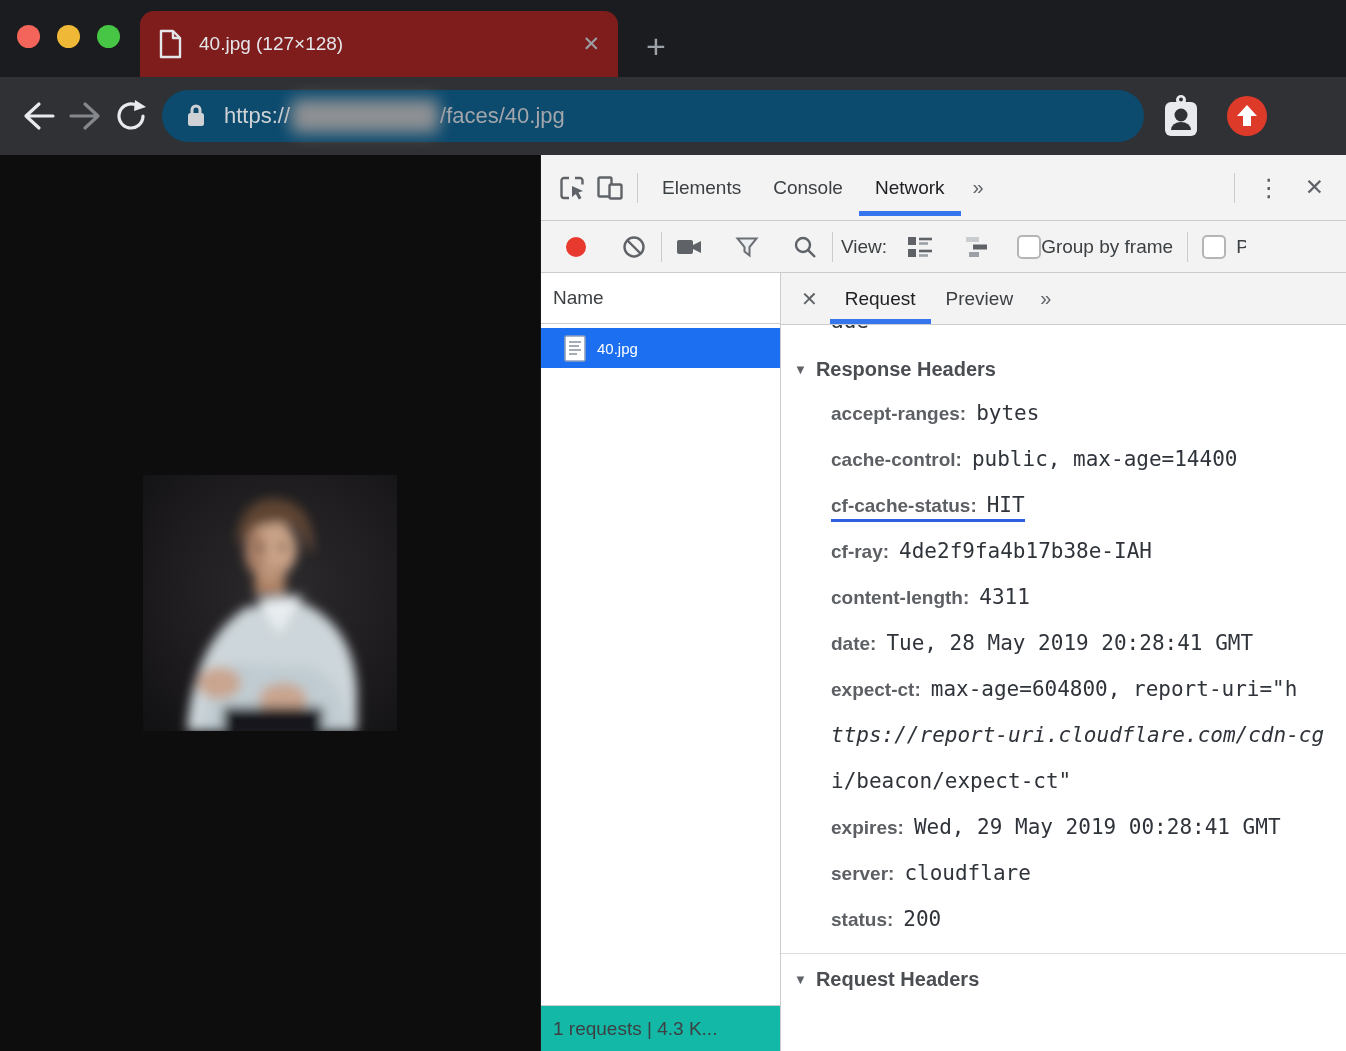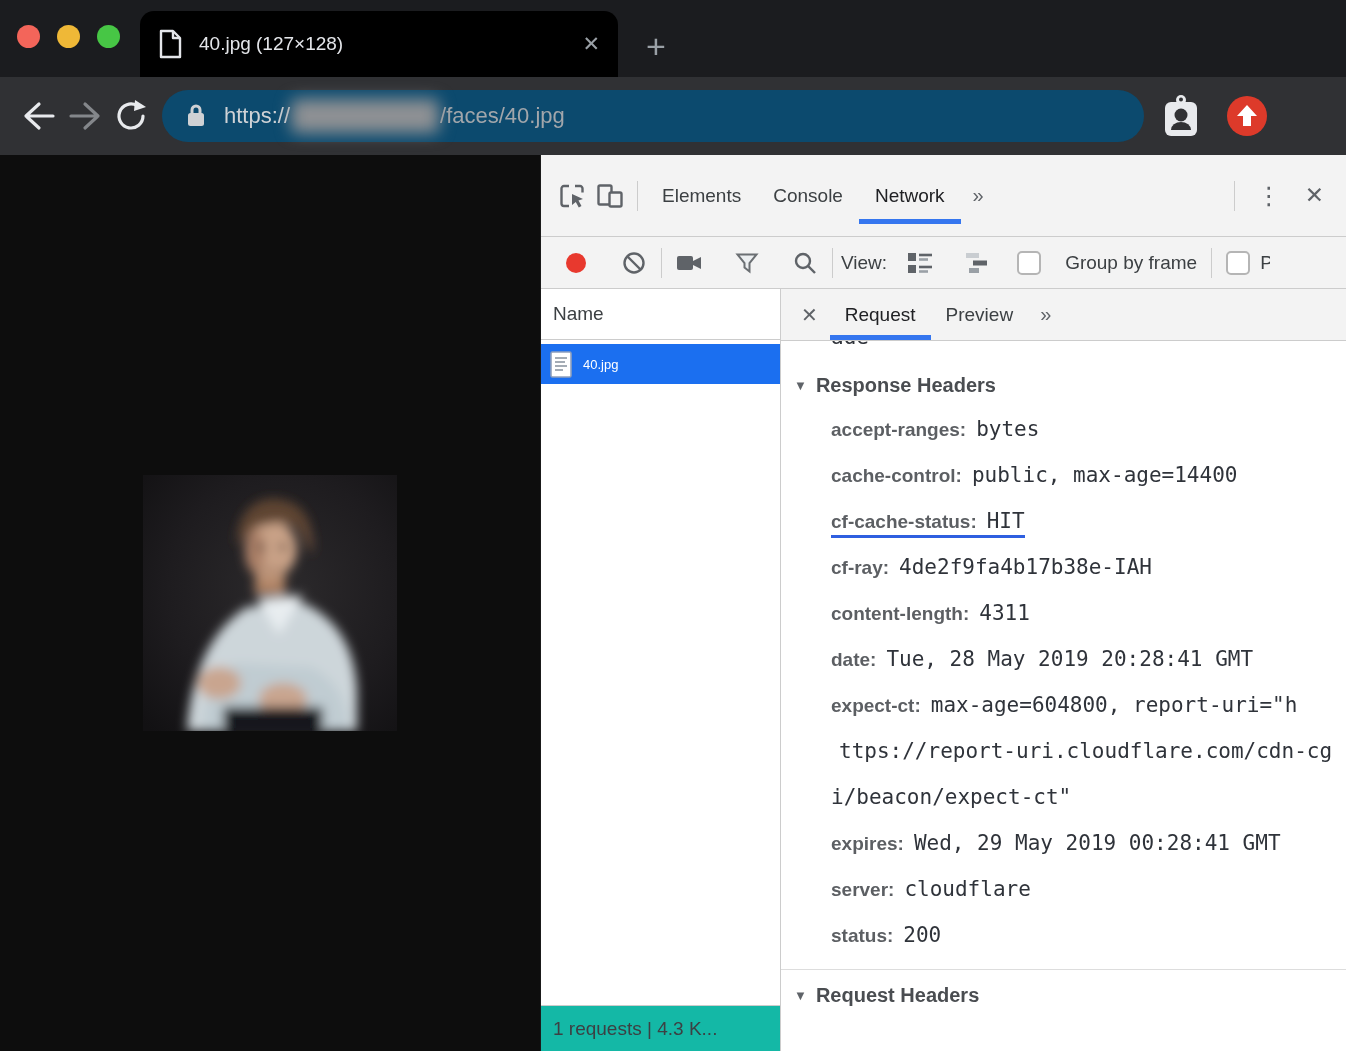--- a/index.html
+++ b/index.html
@@ -4,62 +4,62 @@
 <style>
   html,body{margin:0;padding:0;background:#fff;}
   body{width:1346px;height:1051px;overflow:hidden;font-family:"Liberation Sans",sans-serif;-webkit-font-smoothing:antialiased;}
   .window{width:1346px;height:1051px;display:flex;flex-direction:column;}
 
   
   .tabstrip{height:77px;background:#1b1c1f;display:flex;align-items:flex-end;flex:none;}
   .traffic{display:flex;gap:17px;padding-left:17px;align-self:center;margin-bottom:4px;}
   .light{width:23px;height:23px;border-radius:50%;}
   .light.red{background:#f3655a;}.light.yellow{background:#efb837;}.light.green{background:#47c645;}
-  .tab{margin-left:20px;width:478px;height:66px;background:#000000;border-radius:14px 14px 0 0;display:flex;align-items:center;padding:0 18px;box-sizing:border-box;}
+  .tab{margin-left:20px;width:478px;height:66px;background:#7f1d1d;border-radius:14px 14px 0 0;display:flex;align-items:center;padding:0 18px;box-sizing:border-box;}
   .tab-title{flex:1;color:#e4e6ea;font-size:19px;padding-left:16px;white-space:nowrap;overflow:hidden;}
   .tab-close{color:#9aa0a6;font-size:21px;cursor:default;}
   .newtab{color:#9aa0a6;font-size:34px;font-weight:300;margin:0 0 14px 28px;line-height:1;}
   .toolbar{height:78px;background:#303134;display:flex;align-items:center;padding:0 16px;flex:none;}
   .navbtn{width:46px;height:46px;display:flex;align-items:center;justify-content:center;flex:none;}
   .urlpill{margin-left:8px;height:52px;width:982px;background:#0c4a6e;border-radius:26px;display:flex;align-items:center;padding:0 22px;box-sizing:border-box;flex:none;}
   .url-scheme{color:#cfd2d6;font-size:22px;margin-left:16px;white-space:pre;}
   .url-redacted{width:148px;height:34px;background:#8f9194;border-radius:6px;filter:blur(8px);margin:0 1px;flex:none;}
   .url-path{color:#a2a6ab;font-size:22px;white-space:pre;}
   .chrome-right{display:flex;align-items:center;margin-left:18px;gap:26px;}
 
   
   .main{flex:1;display:flex;min-height:0;background:#0d0d0d;}
   .page{width:540px;flex:none;display:flex;align-items:center;justify-content:center;background:#0d0d0d;}
   .photo{width:254px;height:256px;background:#1c1b1d;overflow:hidden;}
 
   
   .devtools{flex:1;background:#fff;display:flex;flex-direction:column;min-width:0;border-left:1px solid #1a1a1a;}
-  .dt-tabbar{height:57px;background:#f3f3f3;border-bottom:1px solid #ccc;display:flex;align-items:stretch;flex:none;padding:12px 12px;}
+  .dt-tabbar{height:57px;background:#f3f3f3;border-bottom:1px solid #ccc;display:flex;align-items:stretch;flex:none;padding:4px 12px;}
   .dt-iconbtn{align-self:center;display:flex;align-items:center;justify-content:center;width:38px;height:38px;}
   .vsep{width:1px;background:#ccc;align-self:center;height:30px;margin:0 8px;flex:none;}
   .dt-tabs{display:flex;align-items:stretch;}
   .dt-tab{display:flex;align-items:center;padding:0 16px;font-size:19px;color:#3c4043;}
   .dt-tab.selected{color:#202124;box-shadow:inset 0 -5px 0 #3576ef;}
   .dt-more{display:flex;align-items:center;font-size:20px;color:#5f6368;padding:0 12px;}
   .dt-right{margin-left:auto;display:flex;align-items:center;}
   .dt-menu{font-size:24px;color:#5f6368;padding:0 14px;line-height:1;}
   .dt-close{font-size:23px;color:#5f6368;padding:0 10px;}
 
   .net-toolbar{height:51px;background:#f3f3f3;border-bottom:1px solid #ccc;display:flex;align-items:center;padding:0 16px;flex:none;font-size:19px;color:#3c4043;white-space:nowrap;overflow:hidden;}
   .nt-gap{width:20px;flex:none;}
   .checkbox{width:20px;height:20px;background:#fff;border:2px solid #b5b5b5;border-radius:5px;flex:none;}
-  .nt-label{margin-left:24px;}
+  .nt-label{margin-left:0;}
   .view-label{margin-right:14px;}
   .edge-clip{width:10px;overflow:hidden;flex:none;margin-left:10px;}
 
   .dt-body{flex:1;display:flex;min-height:0;}
   .name-panel{width:239px;flex:none;border-right:1px solid #ccc;display:flex;flex-direction:column;background:#fff;}
   .name-header{height:51px;flex:none;border-bottom:1px solid #ccc;display:flex;align-items:center;padding:0 12px;font-size:19px;color:#3c4043;background:#fff;box-sizing:border-box;}
   .file-list{flex:1;padding-top:4px;}
-  .file-row{height:40px;display:flex;align-items:center;gap:11px;padding:0 9px;font-size:13px;}
+  .file-row{height:40px;display:flex;align-items:center;gap:11px;padding:0 23px;font-size:15px;}
   .file-row.selected{background:#1b6ff0;color:#fff;}
   .name-status{height:45px;flex:none;border-top:1px solid #ccc;background:#14b8a6;display:flex;align-items:center;padding:0 12px;font-size:19px;color:#3c4043;white-space:nowrap;overflow:hidden;}
 
   .detail-panel{flex:1;display:flex;flex-direction:column;min-width:0;}
   .detail-tabbar{height:51px;flex:none;background:#f3f3f3;border-bottom:1px solid #ccc;display:flex;align-items:stretch;padding:0 8px;font-size:19px;color:#3c4043;}
   .detail-close{align-self:center;color:#5f6368;font-size:20px;padding:0 12px;}
   .detail-tab{display:flex;align-items:center;padding:0 15px;}
   .detail-tab.selected{color:#202124;box-shadow:inset 0 -5px 0 #3576ef;}
   .detail-more{display:flex;align-items:center;color:#5f6368;font-size:20px;padding:0 12px;}
 
@@ -315,21 +315,21 @@
               <span>Response Headers</span>
             </div>
             <div class="hdr-rows" id="response-rows">
                 <div class="hdr-line"><span class="hdr-pair"><span class="hdr-name">accept-ranges:</span><span class="hdr-val">bytes</span></span></div>
                 <div class="hdr-line"><span class="hdr-pair"><span class="hdr-name">cache-control:</span><span class="hdr-val">public, max-age=14400</span></span></div>
                 <div class="hdr-line"><span class="hdr-pair underlined"><span class="hdr-name">cf-cache-status:</span><span class="hdr-val">HIT</span></span></div>
                 <div class="hdr-line"><span class="hdr-pair"><span class="hdr-name">cf-ray:</span><span class="hdr-val">4de2f9fa4b17b38e-IAH</span></span></div>
                 <div class="hdr-line"><span class="hdr-pair"><span class="hdr-name">content-length:</span><span class="hdr-val">4311</span></span></div>
                 <div class="hdr-line"><span class="hdr-pair"><span class="hdr-name">date:</span><span class="hdr-val">Tue, 28 May 2019 20:28:41 GMT</span></span></div>
                 <div class="hdr-line"><span class="hdr-pair"><span class="hdr-name">expect-ct:</span><span class="hdr-val">max-age=604800, report-uri="h</span></span></div>
-                <div class="hdr-line"><span class="hdr-val" style="margin-left: 8px;">ttps://report-uri.cloudflare.com/cdn-cg</span></div>
+                <div class="hdr-line"><span class="hdr-val" style="margin-left: 0px; font-style: italic;">ttps://report-uri.cloudflare.com/cdn-cg</span></div>
                 <div class="hdr-line"><span class="hdr-val" style="margin-left: 0px;">i/beacon/expect-ct"</span></div>
                 <div class="hdr-line"><span class="hdr-pair"><span class="hdr-name">expires:</span><span class="hdr-val">Wed, 29 May 2019 00:28:41 GMT</span></span></div>
                 <div class="hdr-line"><span class="hdr-pair"><span class="hdr-name">server:</span><span class="hdr-val">cloudflare</span></span></div>
                 <div class="hdr-line"><span class="hdr-pair"><span class="hdr-name">status:</span><span class="hdr-val">200</span></span></div>
               </div>
 
             <div class="section-divider"></div>
 
             <div class="section-title" style="margin-top:14px;">
               <span class="tri">▼</span>

